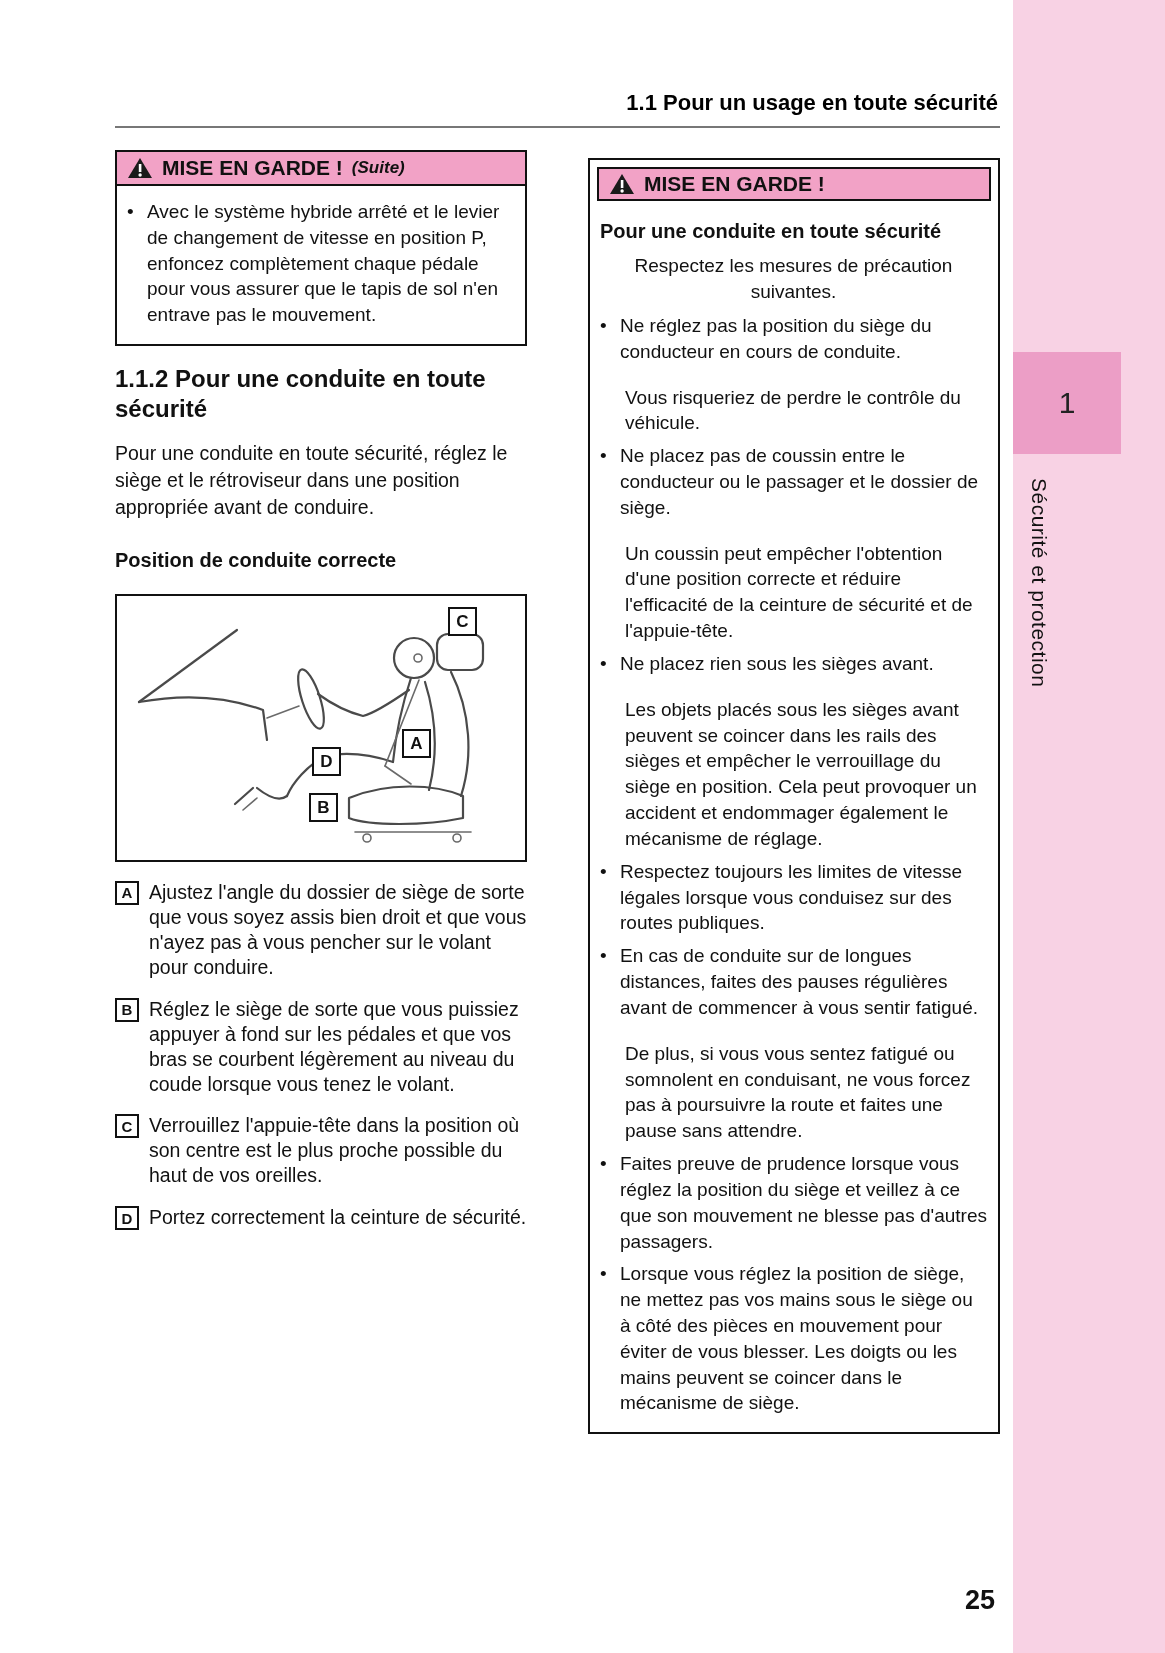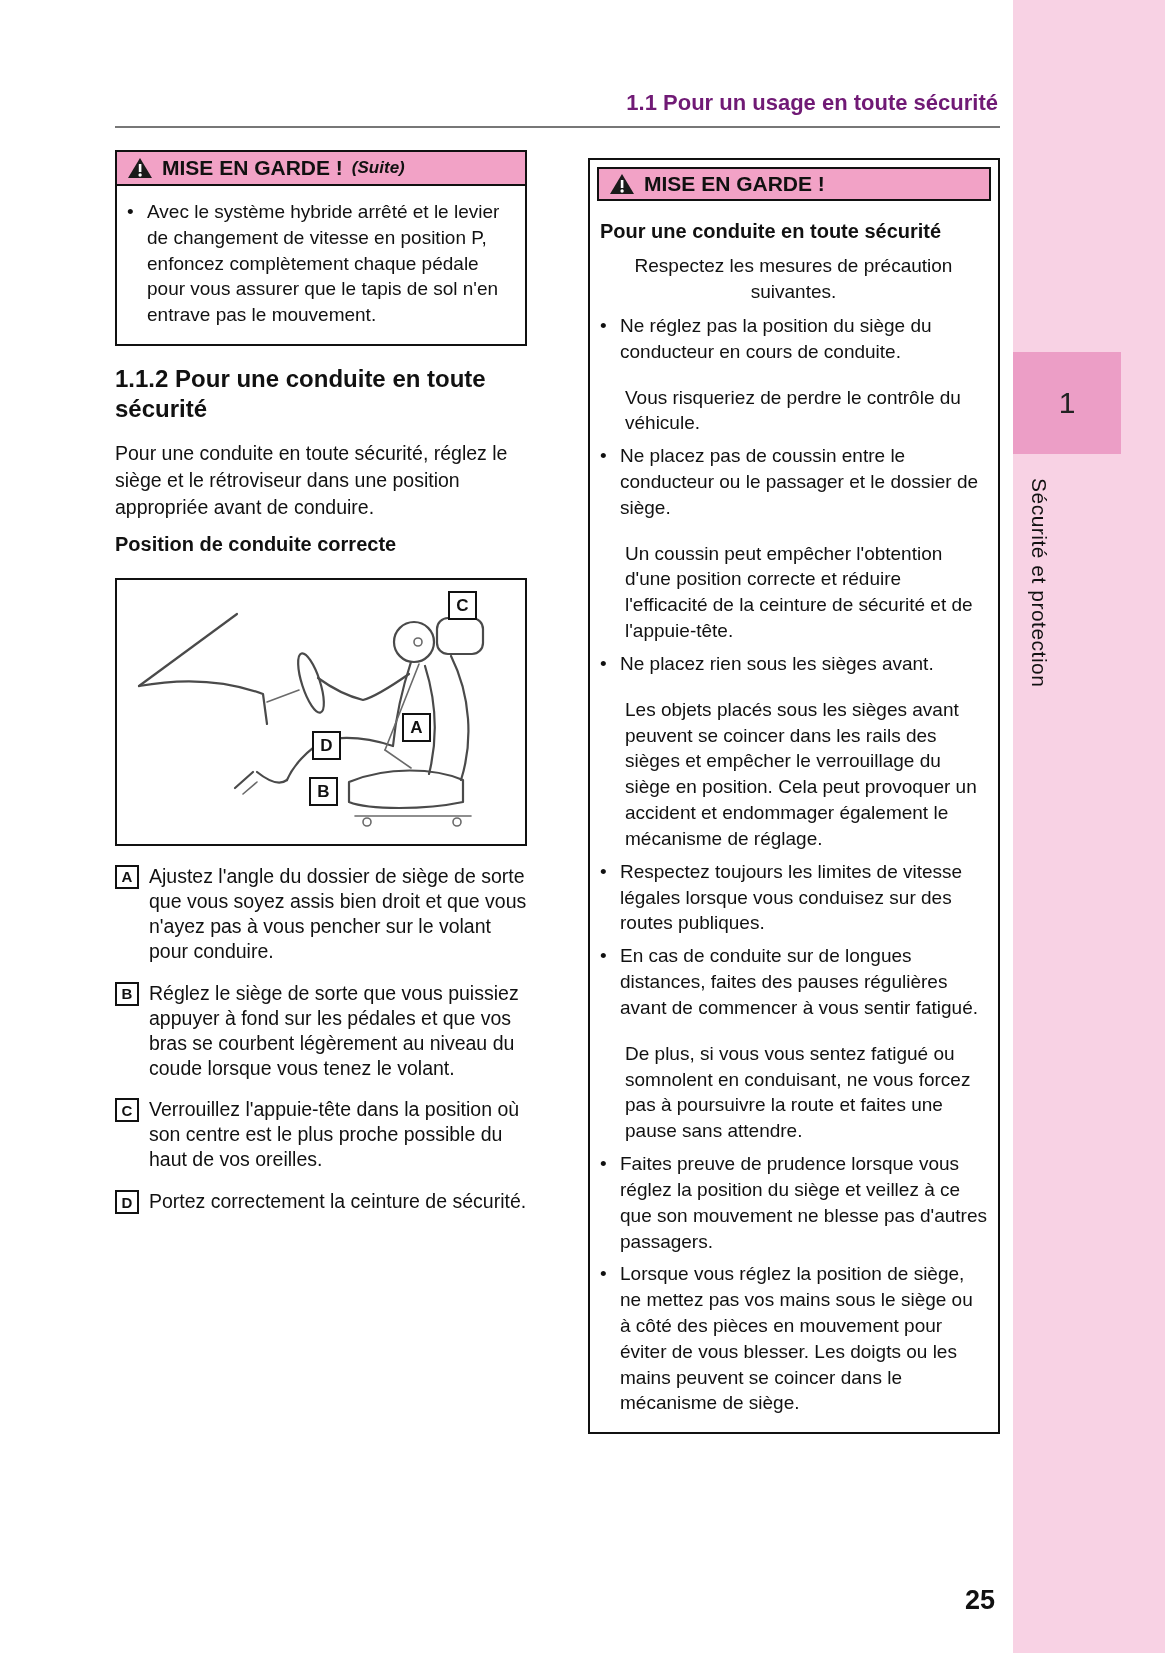--- a/index.html
+++ b/index.html
@@ -15,21 +15,21 @@
     position:absolute; top:352px; left:0; width:108px; height:102px;
     background:#ec9ec6; display:flex; align-items:center; justify-content:center;
   }
   .chapter-number { font-size:30px; color:#222; }
   .sidebar-label {
     position:absolute; top:478px; left:14px;
     writing-mode:vertical-rl; font-size:21px; color:#111; letter-spacing:.5px;
   }
 
   
-  .header-title { position:absolute; top:90px; right:167px; font-size:22px; font-weight:bold; color:#701a75; }
+  .header-title { position:absolute; top:90px; right:167px; font-size:22px; font-weight:bold; color:#000000; }
   .header-rule { position:absolute; top:126px; left:115px; width:885px; border-top:2px solid #777; }
 
   
   .col-left  { position:absolute; left:115px; top:150px; width:412px; }
   .col-right { position:absolute; left:588px; top:158px; width:412px; }
 
   
   .warnbox { border:2px solid #111; background:#fff; }
   .warnbox-header {
     background:#f2a2c6; display:flex; align-items:center; gap:9px;
@@ -45,21 +45,21 @@
 
   .bullet { display:flex; margin-top:7px; }
   .bdot { flex:0 0 20px; width:20px; }
   .btext { flex:1; }
   .sub { margin-top:20px; padding-left:5px; }
   .sub:empty { display:none; }
 
   
   .section-heading { font-size:24px; font-weight:bold; margin-top:18px; line-height:1.25; }
   .intro { font-size:19.5px; margin-top:16px; line-height:1.38; }
-  .subheading { font-size:20px; font-weight:bold; margin-top:12px; }
+  .subheading { font-size:20px; font-weight:bold; margin-top:28px; }
 
   .figure-box { margin-top:22px; border:2px solid #111; height:264px; position:relative; background:#fff; }
   .figure-box svg { display:block; width:100%; height:100%; }
 
   .items { margin-top:18px; }
   .pos-item { display:flex; margin-top:17px; font-size:19.5px; line-height:1.28; }
   .letter-box {
     flex:0 0 24px; height:24px; border:2px solid #111; box-sizing:border-box;
     display:flex; align-items:center; justify-content:center;
     font-size:15px; font-weight:bold; margin-right:10px; margin-top:1px; background:#fff;

